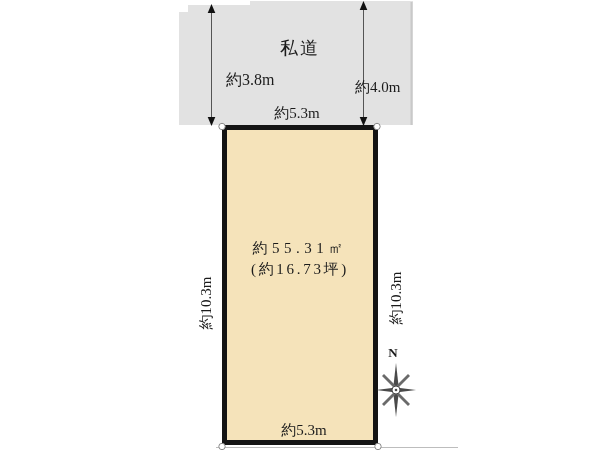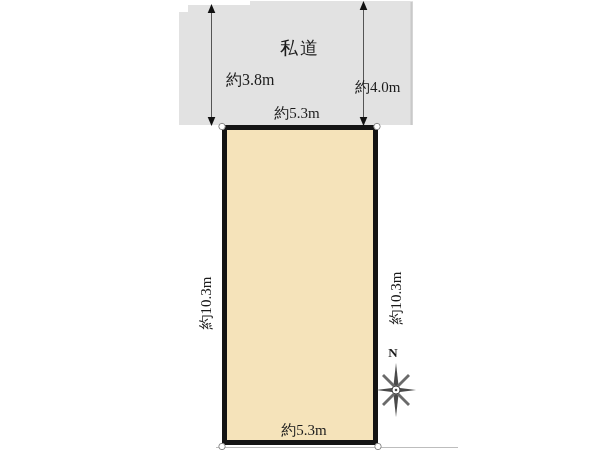--- a/index.html
+++ b/index.html
@@ -64,18 +64,20 @@
       <polygon points="410,404 398,392 396,394 408,406" fill="#6a6a6a"></polygon>
       <circle cx="396" cy="390" r="4" fill="#ffffff" stroke="#4a4a4a" stroke-width="1"></circle>
       <circle cx="396" cy="390" r="1.3" fill="#4a4a4a" stroke="none"></circle>
     </g>
   </svg>
 
   <div class="lbl lbl-shido">私道</div>
   <div class="lbl lbl-38">約3.8m</div>
   <div class="lbl lbl-40">約4.0m</div>
   <div class="lbl lbl-53top">約5.3m</div>
+  <div class="lbl lbl-area1">約55.31㎡</div>
+  <div class="lbl lbl-area2">(約16.73坪)</div>
   <div class="lbl lbl-103L">約10.3m</div>
   <div class="lbl lbl-103R">約10.3m</div>
   <div class="lbl lbl-53bot">約5.3m</div>
   <div class="lbl lbl-north">N</div>
 
 </div>
 
 </body></html>

